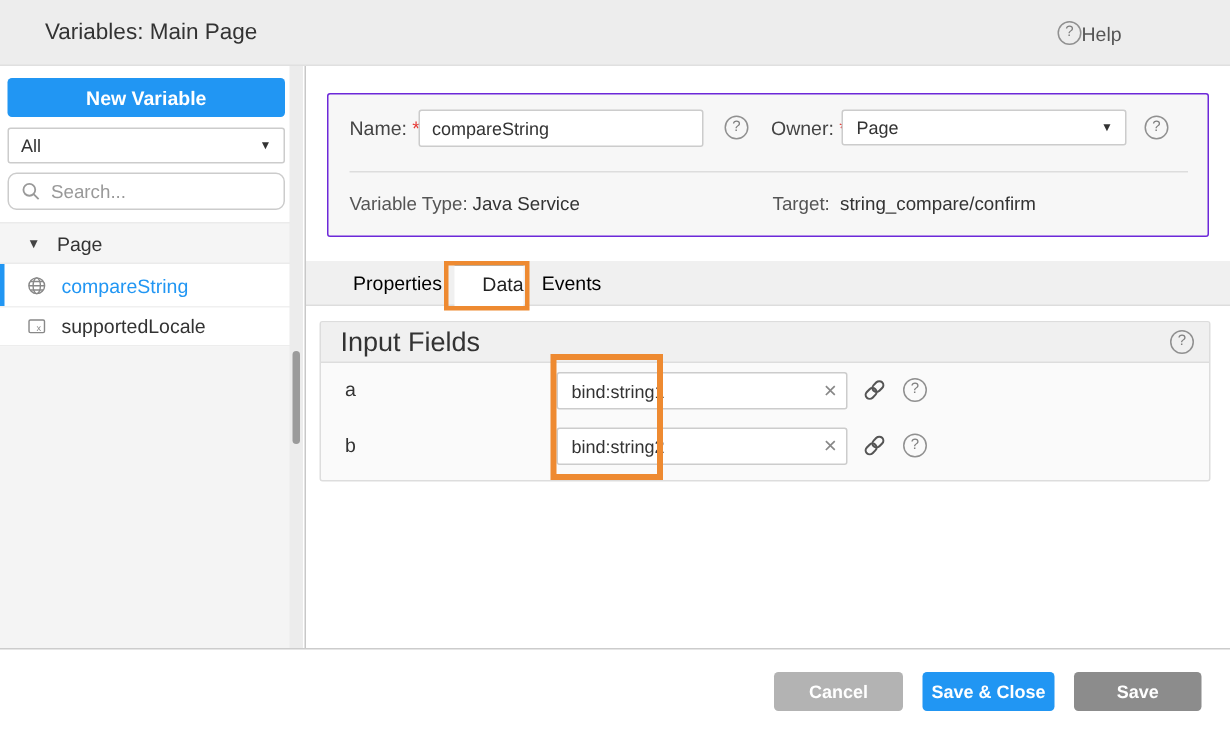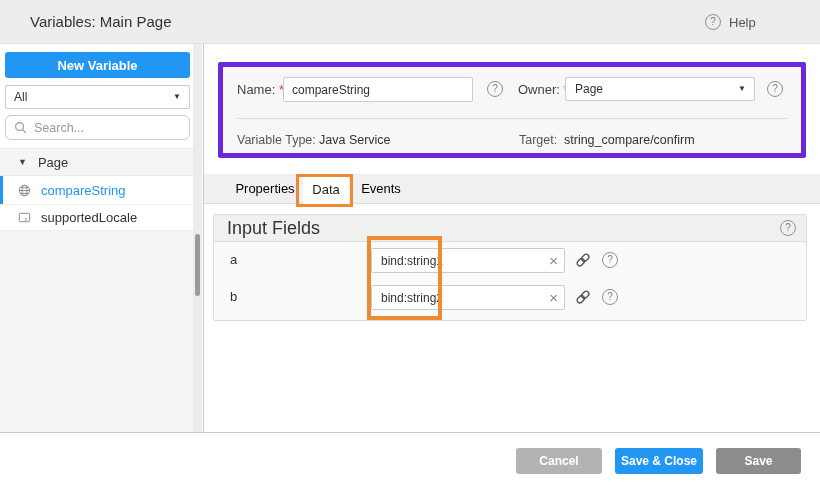--- a/index.html
+++ b/index.html
@@ -2,21 +2,21 @@
 <html><head>
 <meta charset="utf-8">
 <style>
   * { margin:0; padding:0; box-sizing:border-box; }
   body { font-family:"Liberation Sans", sans-serif; background:#fff; }
   .app { position:relative; width:820px; height:490px; overflow:hidden; background:#fff; }
 
   
   .header { position:absolute; left:0; top:0; width:820px; height:44px; background:#ededed; border-bottom:1px solid #e0e0e0; }
   .page-title { position:absolute; left:30px; top:0; height:44px; line-height:44px; font-size:15px; color:#333; }
-  .help { position:absolute; left:705px; top:0; height:44px; display:flex; align-items:center; gap:8px; cursor:pointer; }
+  .help { position:absolute; left:705px; top:0; height:44px; display:flex; align-items:center; cursor:pointer; }
   .help-label { font-size:13px; color:#555; }
 
   
   .q-icon { display:inline-block; width:16px; height:16px; border:1px solid #909090; border-radius:50%;
             color:#808080; font-size:10px; line-height:14px; text-align:center; background:transparent; flex:none; }
   .q-icon::before { content:"?"; }
 
   
   .sidebar { position:absolute; left:0; top:44px; width:204px; height:388px; background:#fff; border-right:1px solid #c8c8c8; }
   .nv-btn { position:absolute; left:5px; top:8px; width:185px; height:26px; background:#2196f3; border:none; border-radius:3px;
@@ -44,21 +44,21 @@
   .tree-item:last-child { border-bottom:1px solid #ededed; }
   .tree-icon { width:15px; height:15px; flex:none; }
 
   .sidebar-rest { position:absolute; left:0; top:187px; width:194px; height:201px; background:#f4f4f4; }
   .scroll-track { position:absolute; right:1px; top:0; width:9px; height:388px; background:#ececec; }
   .scroll-thumb { position:absolute; right:2px; top:190px; width:5px; height:62px; background:#9b9b9b; border-radius:3px; }
 
   
   .main { position:absolute; left:204px; top:44px; width:616px; height:388px; background:#fff; }
 
-  .form-panel { position:absolute; left:14px; top:18px; width:588px; height:96px; background:#f7f7f7; border:5px solid #6d28d9; border-radius:2px; }
+  .form-panel { position:absolute; left:14px; top:18px; width:588px; height:96px; background:#f7f7f7; border:1px solid #6d28d9; border-radius:2px; }
   .fld-label { position:absolute; height:24px; line-height:24px; font-size:13px; color:#444; white-space:nowrap; }
   .req::after { content:" *"; color:#e53935; }
   .text-input { position:absolute; height:25px; background:#fff; border:1px solid #ccc; border-radius:2px; }
   .text-input input { width:100%; height:100%; border:none; outline:none; padding:0 8px; font-size:12px; color:#333;
                       font-family:"Liberation Sans",sans-serif; background:transparent; }
   .dd { position:absolute; height:24px; background:#fff; border:1px solid #ccc; border-radius:2px; font-size:12px; color:#333;
         line-height:22px; padding-left:9px; cursor:pointer; }
   .form-divider { position:absolute; left:14px; right:13px; top:51px; border-top:1px solid #ddd; }
   .meta-label { position:absolute; height:22px; line-height:22px; font-size:12.5px; color:#555; top:62px; white-space:nowrap; }
   .meta-value { position:absolute; height:22px; line-height:22px; font-size:12.5px; color:#333; top:62px; white-space:nowrap; }
@@ -170,21 +170,21 @@
       <div class="form-divider"></div>
 
       <div class="meta-label" style="left:14px;">Variable Type:</div>
       <div class="meta-value" style="left:96px;">Java Service</div>
       <div class="meta-label" style="left:296px;">Target:</div>
       <div class="meta-value" style="left:341px;">string_compare/confirm</div>
     </div>
 
     <div class="tab-bar">
       <div class="tab" style="left:21px; width:80px;">Properties</div>
-      <div class="tab active" style="left:99px; width:46px;">Data</div>
+      <div class="tab active" style="left:99px; width:46px;text-align:right;">Data</div>
       <div class="tab" style="left:153px; width:48px;">Events</div>
     </div>
     <div class="annotation" style="left:92px; top:130px; width:57px; height:33px;"></div>
 
     <div class="input-panel">
       <div class="ip-header">
         <div class="ip-title">Input Fields</div>
         <span class="q-icon"></span>
       </div>
 

